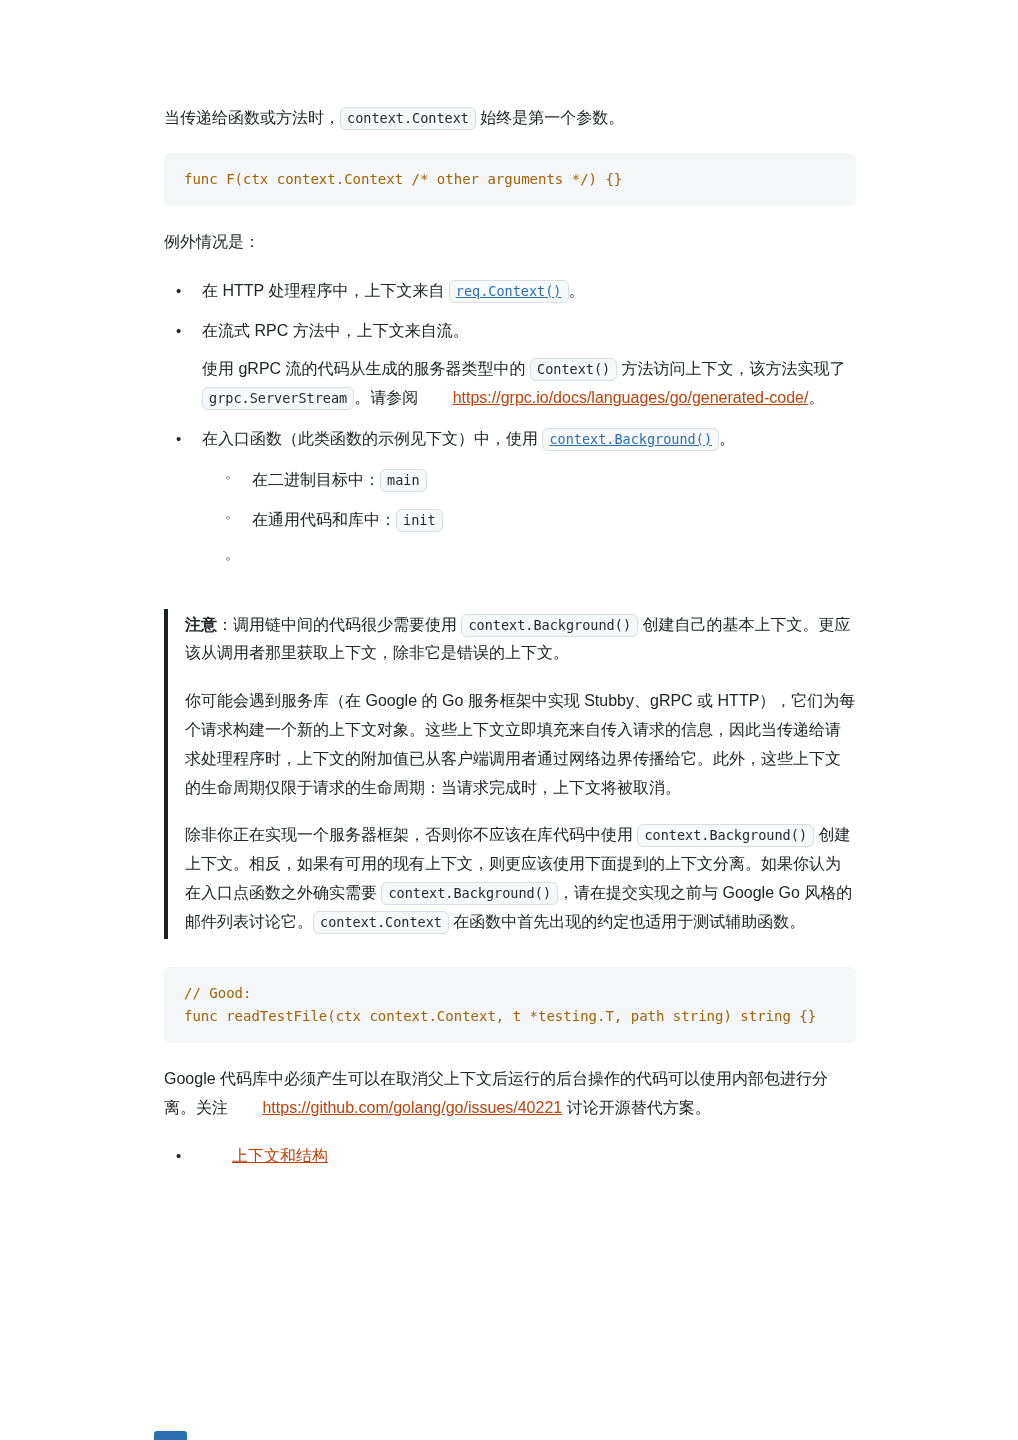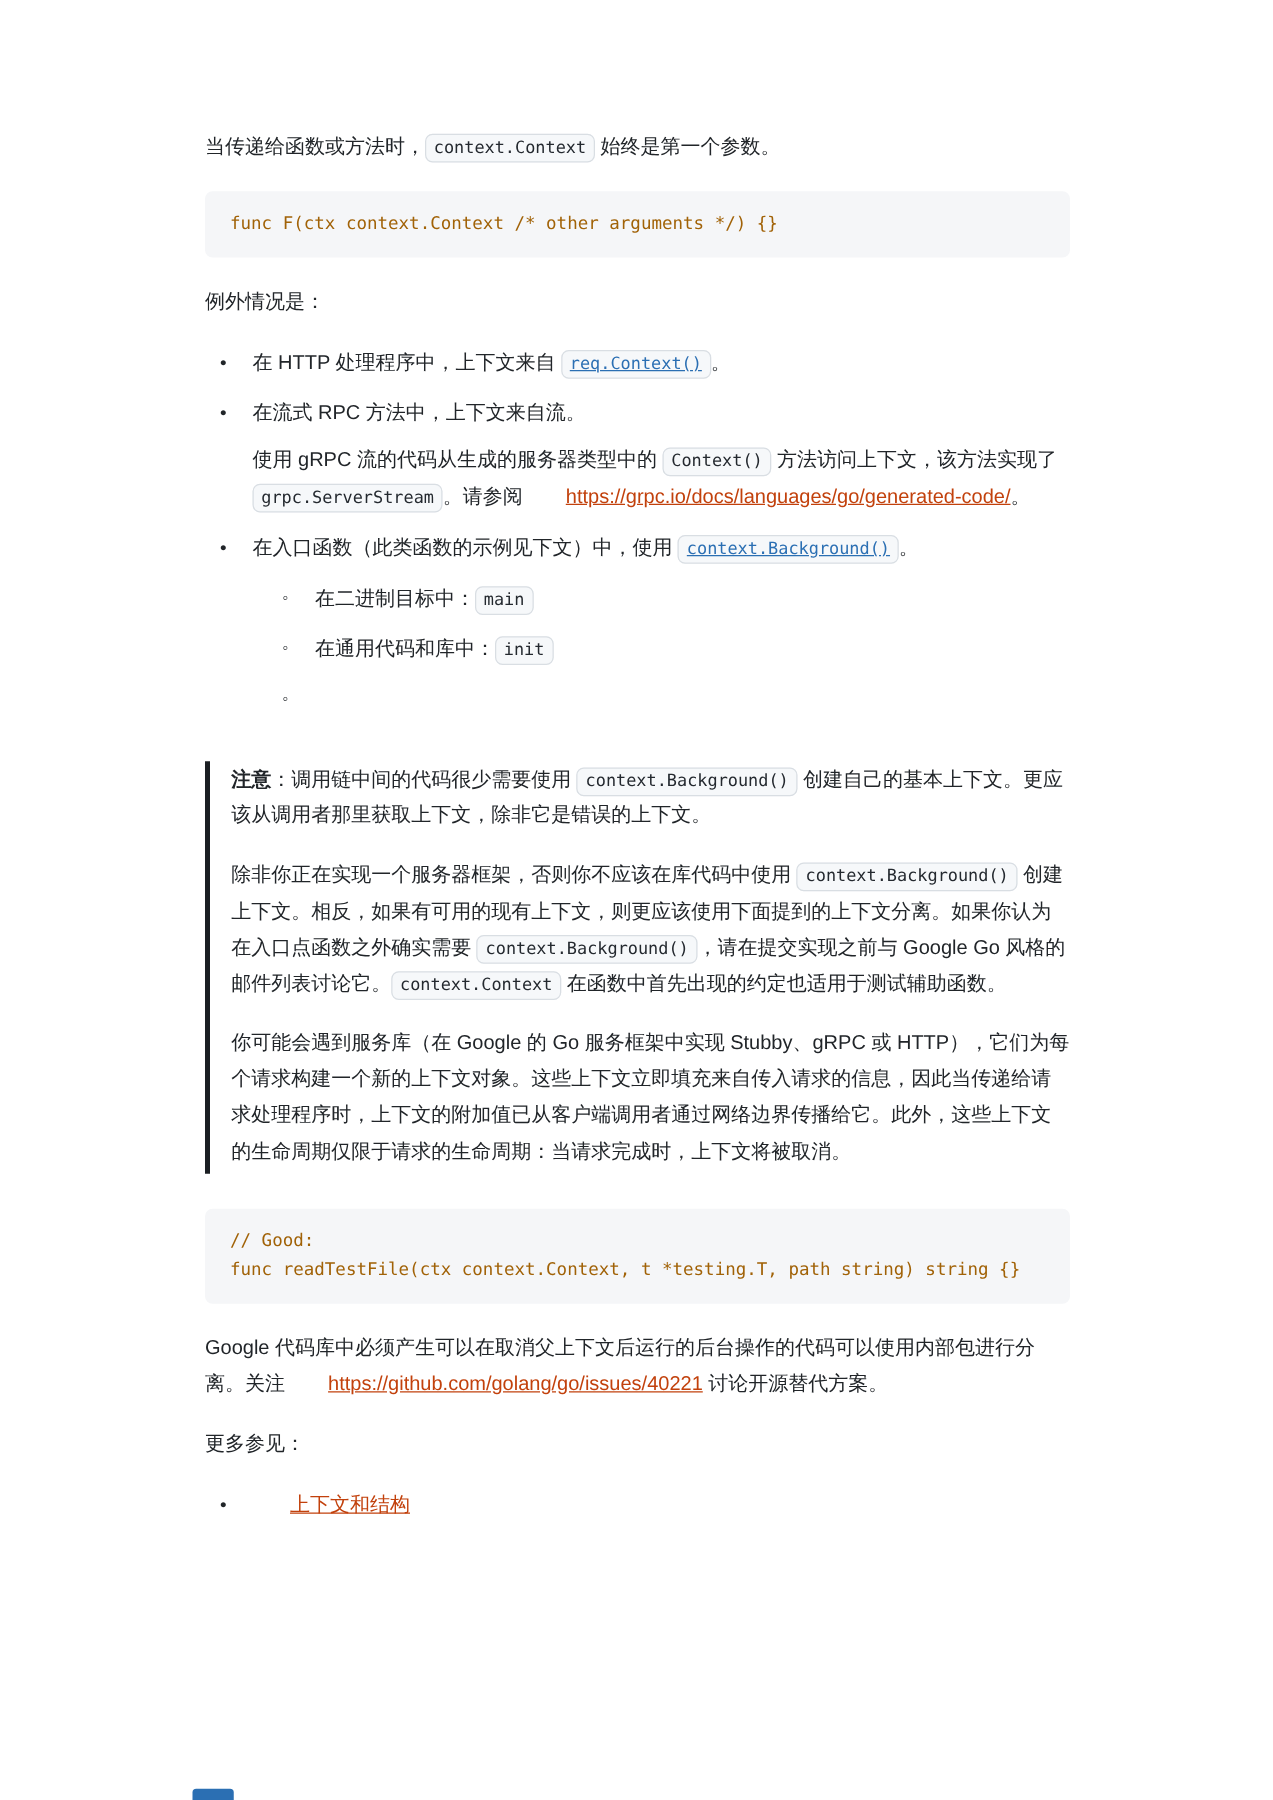--- a/index.html
+++ b/index.html
@@ -139,27 +139,26 @@
               </li>
               <li>
                 <span class="marker">◦</span>
               </li>
             </ul>
           </div>
         </li>
       </ul>
       <blockquote class="note">
         <p><strong>注意</strong><span>：调用链中间的代码很少需要使用 </span><code class="chip">context.Background()</code><span> 创建自己的基本上下文。更应该从调用者那里获取上下文，除非它是错误的上下文。</span></p>
+        <p><span>你可能会遇到服务库（在 Google 的 Go 服务框架中实现 Stubby、gRPC 或 HTTP），它们为每个请求构建一个新的上下文对象。这些上下文立即填充来自传入请求的信息，因此当传递给请求处理程序时，上下文的附加值已从客户端调用者通过网络边界传播给它。此外，这些上下文的生命周期仅限于请求的生命周期：当请求完成时，上下文将被取消。</span></p>
         <p><span>除非你正在实现一个服务器框架，否则你不应该在库代码中使用 </span><code class="chip">context.Background()</code><span> 创建上下文。相反，如果有可用的现有上下文，则更应该使用下面提到的上下文分离。如果你认为在入口点函数之外确实需要 </span><code class="chip">context.Background()</code><span>，请在提交实现之前与 Google Go 风格的邮件列表讨论它。</span><code class="chip">context.Context</code><span> 在函数中首先出现的约定也适用于测试辅助函数。</span></p>
-        <p><span>你可能会遇到服务库（在 Google 的 Go 服务框架中实现 Stubby、gRPC 或 HTTP），它们为每个请求构建一个新的上下文对象。这些上下文立即填充来自传入请求的信息，因此当传递给请求处理程序时，上下文的附加值已从客户端调用者通过网络边界传播给它。此外，这些上下文的生命周期仅限于请求的生命周期：当请求完成时，上下文将被取消。</span></p>
       </blockquote>
       <pre class="codeblock"><code>// Good:
 func readTestFile(ctx context.Context, t *testing.T, path string) string {}</code></pre>
       <p class="para"><span>Google 代码库中必须产生可以在取消父上下文后运行的后台操作的代码可以使用内部包进行分离。关注 </span><a class="link">https://github.com/golang/go/issues/40221</a><span> 讨论开源替代方案。</span></p>
-      <p class="para"><span>更多参见：</span></p>
       <ul class="blist">
         <li>
           <span class="marker">•</span>
           <div class="li-body">
             <div><a class="link">上下文和结构</a></div>
           </div>
         </li>
       </ul>
     </main>
   <div class="bottom-artifact"></div>

